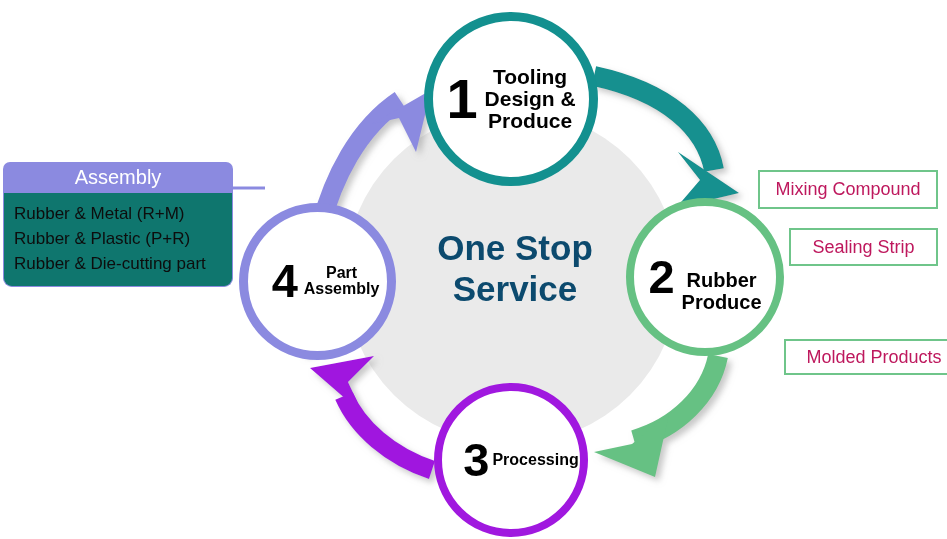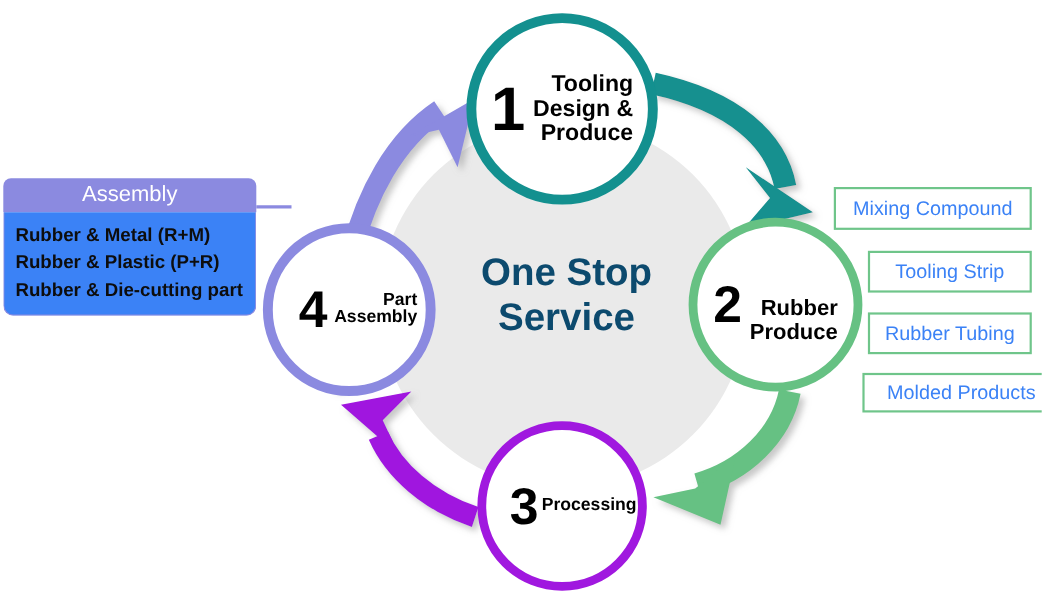--- a/index.html
+++ b/index.html
@@ -5,21 +5,21 @@
   html,body{margin:0;padding:0;background:#ffffff;}
   body{width:947px;height:539px;overflow:hidden;font-family:"Liberation Sans",sans-serif;}
   #stage{position:relative;width:947px;height:539px;background:#ffffff;}
   #svg-layer{position:absolute;left:0;top:0;width:947px;height:539px;}
 
   
   .node{position:absolute;border-radius:50%;background:#ffffff;box-sizing:border-box;
         display:flex;align-items:center;justify-content:center;}
   .node .inner{display:flex;align-items:center;justify-content:center;white-space:nowrap;}
   .num{font-weight:bold;color:#000;line-height:.9;}
-  .lbl{font-weight:bold;color:#000;line-height:1.06;text-align:right;}
+  .lbl{font-weight:bold;color:#000;line-height:1.06;text-align:center;}
 
   #node1{left:424px;top:12px;width:174px;height:174px;border:9px solid #13908f;}
   #node1 .num{font-size:56px;margin-right:7px;}
   #node1 .lbl{font-size:21px;}
 
   #node2{left:626px;top:198px;width:158px;height:158px;border:8px solid #66c183;}
   #node2 .num{font-size:47px;margin-right:7px;}
   #node2 .lbl{font-size:20px;margin-top:29px;}
 
   #node3{left:434px;top:383px;width:154px;height:154px;border:8px solid #a018df;}
@@ -36,28 +36,28 @@
 
   
   #center-text{position:absolute;left:345px;top:228px;width:340px;text-align:center;
                font-size:35px;font-weight:bold;color:#0c4a6e;line-height:1.16;}
 
   
   #assembly{position:absolute;left:3px;top:162px;width:230px;}
   #assembly-header{height:31px;background:#8b8ae0;border-radius:7px 7px 0 0;
       color:#ffffff;font-size:20px;display:flex;align-items:center;justify-content:center;
       box-sizing:border-box;}
-  #assembly-body{background:#3b82f6;border:1.5px solid #8b8ae0;border-top:none;
-      border-radius:0 0 9px 9px;box-sizing:border-box;padding:8px 0 10px 10px;font-weight:bold;}
+  #assembly-body{background:#0f766e;border:1.5px solid #8b8ae0;border-top:none;
+      border-radius:0 0 9px 9px;box-sizing:border-box;padding:8px 0 10px 10px;}
   #assembly-body div{font-size:17px;color:#0d0d0d;line-height:1.48;white-space:nowrap;}
 
   
   .pbox{position:absolute;background:#ffffff;border:2.5px solid #6fc58a;box-sizing:border-box;
         display:flex;align-items:center;justify-content:center;
-        font-size:18px;color:#3b82f6;white-space:nowrap;}
+        font-size:18px;color:#be185d;white-space:nowrap;}
   #pbox0{left:758px;top:170px;width:180px;height:39px;}
   #pbox1{left:789px;top:228px;width:149px;height:38px;}
   #pbox2{left:789px;top:284px;width:149px;height:38px;}
   #pbox3{left:758px;top:339px;width:180px;height:36px;margin-left:26px;}
 </style>
 </head>
 <body>
 
 <div id="stage">
 
@@ -141,17 +141,16 @@
   <div id="assembly">
     <div id="assembly-header">Assembly</div>
     <div id="assembly-body">
       <div>Rubber &amp; Metal (R+M)</div>
       <div>Rubber &amp; Plastic (P+R)</div>
       <div>Rubber &amp; Die-cutting part</div>
     </div>
   </div>
 
   <div class="pbox" id="pbox0">Mixing  Compound</div>
-  <div class="pbox" id="pbox1">Tooling Strip</div>
-  <div class="pbox" id="pbox2">Rubber Tubing</div>
+  <div class="pbox" id="pbox1">Sealing Strip</div>
   <div class="pbox" id="pbox3">Molded Products</div>
 
 </div>
 
 </body></html>

